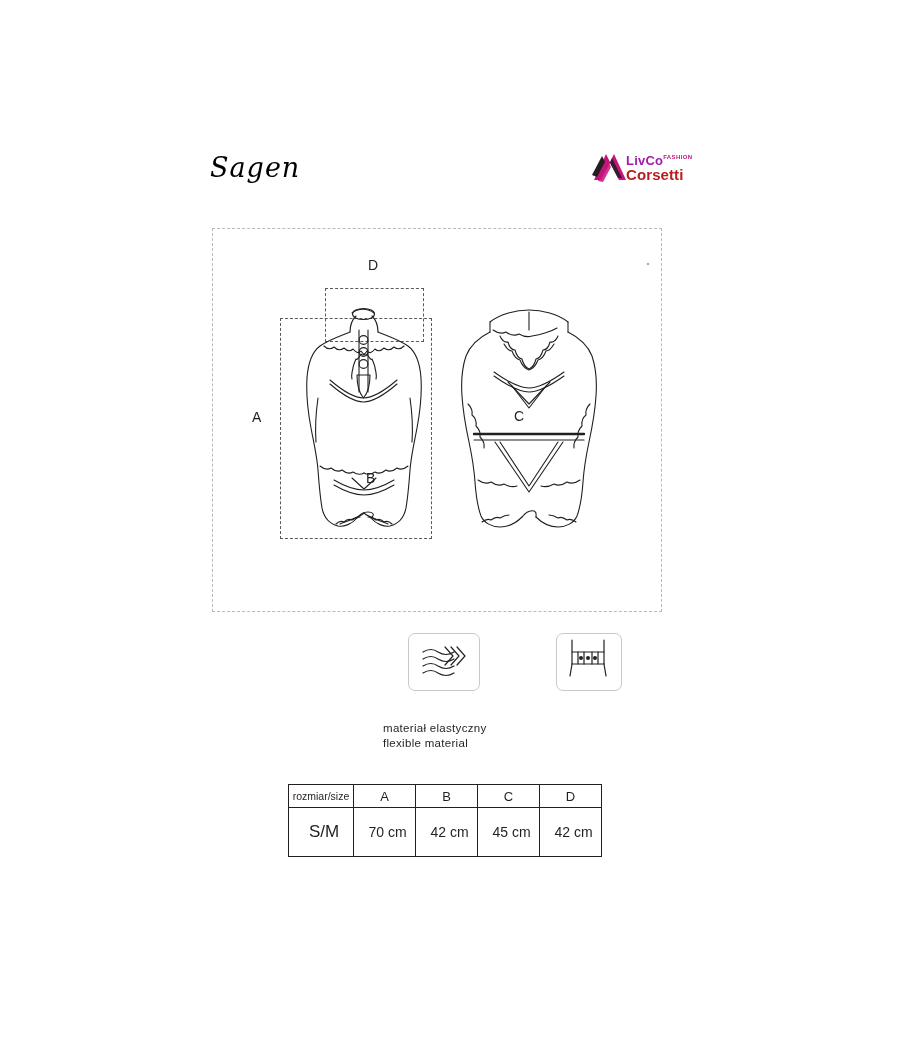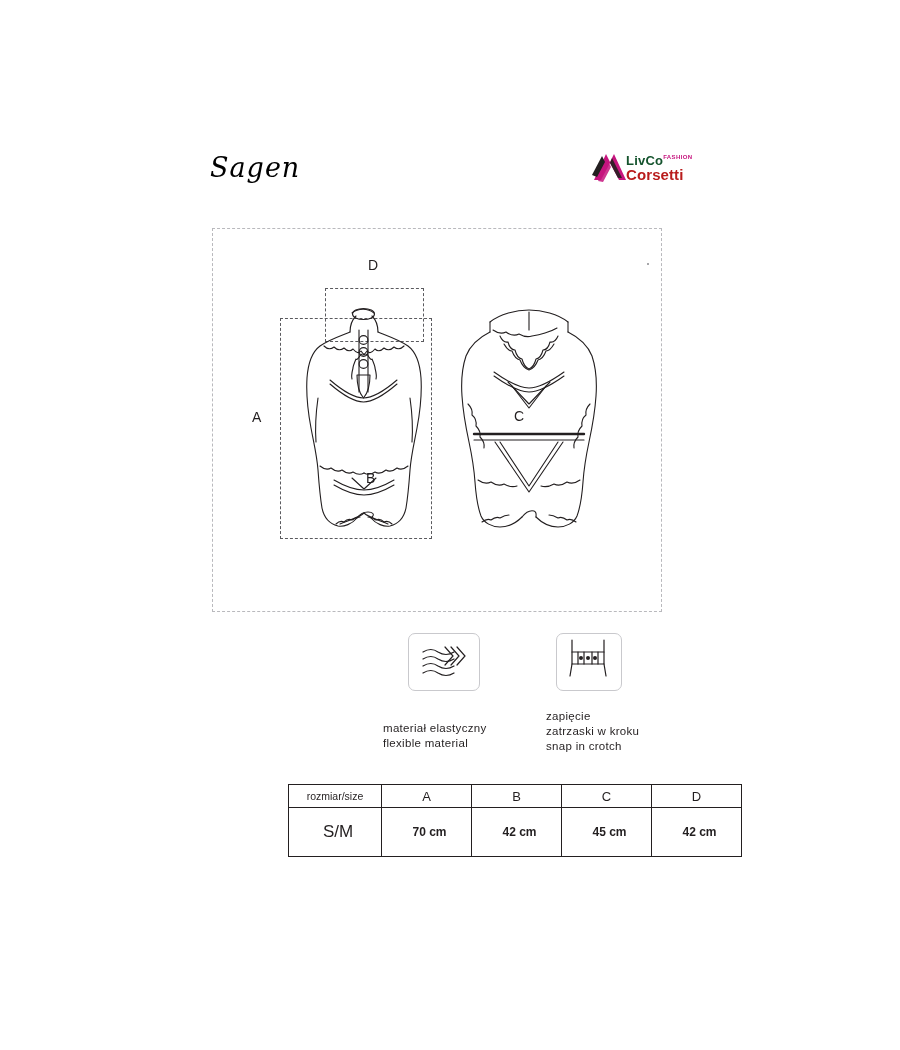--- a/index.html
+++ b/index.html
@@ -41,21 +41,21 @@
   .brand-logo .brand-text {
     position: absolute;
     left: 34px;
     top: 2px;
     line-height: 1.05;
   }
   .brand-livco {
     font-family: "Liberation Sans", sans-serif;
     font-weight: bold;
     font-size: 13px;
-    color: #14532d;
+    color: #a21caf;
     letter-spacing: 0.2px;
   }
   .brand-fashion {
     font-size: 6px;
     font-weight: bold;
     color: #c6147e;
     letter-spacing: 0.4px;
     vertical-align: super;
   }
   .brand-corsetti {
@@ -142,40 +142,39 @@
   .size-table td, .size-table th {
     border: 1px solid #231f20;
     text-align: center;
     font-weight: normal;
     color: #231f20;
     padding-left: 7px;
   }
   .size-table thead th {
     font-size: 11px;
     height: 22px;
-    padding: 0 16px;
+    padding: 0 2px;
   }
   .size-table thead th.hdr-label {
     font-size: 10.5px;
     width: 60px;
   }
   .size-table thead th.hdr-dim {
     width: 57px;
     font-size: 13px;
   }
   .size-table tbody td {
     height: 46px;
     font-size: 15px;
   }
   .size-table tbody td.size-name {
     font-size: 17px;
   }
   .size-table tbody td.size-val {
-    font-size: 12px;
-    font-weight: bold;
+    font-size: 14px;
   }
 </style>
 </head>
 <body>
 
 <div class="page">
 
   <div class="product-title">Sagen</div>
 
   <div class="brand-logo">
@@ -341,25 +340,20 @@
         <path d="M15 18 L47 18"></path>
         <path d="M21 18 L21 30 M27 18 L27 30 M35 18 L35 30 M41 18 L41 30"></path>
         <path d="M15 30 L13 42 M47 30 L49 42"></path>
       </g>
       <g fill="#231f20">
         <circle cx="24" cy="24" r="2"></circle>
         <circle cx="31" cy="24" r="2"></circle>
         <circle cx="38" cy="24" r="2"></circle>
       </g>
     </svg>
-  </div>
-  <div class="caption caption-snap">
-    <div>zapięcie</div>
-    <div>zatrzaski w kroku</div>
-    <div>snap in crotch</div>
   </div>
 
   <table class="size-table">
     <thead>
       <tr>
         <th class="hdr-label">rozmiar/size</th>
         <th class="hdr-dim">A</th>
         <th class="hdr-dim">B</th>
         <th class="hdr-dim">C</th>
         <th class="hdr-dim">D</th>

